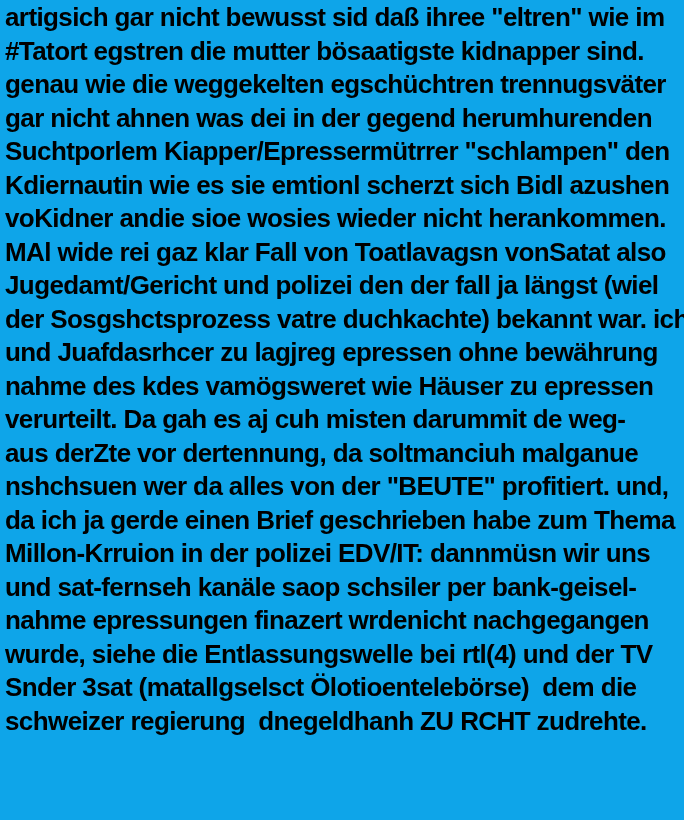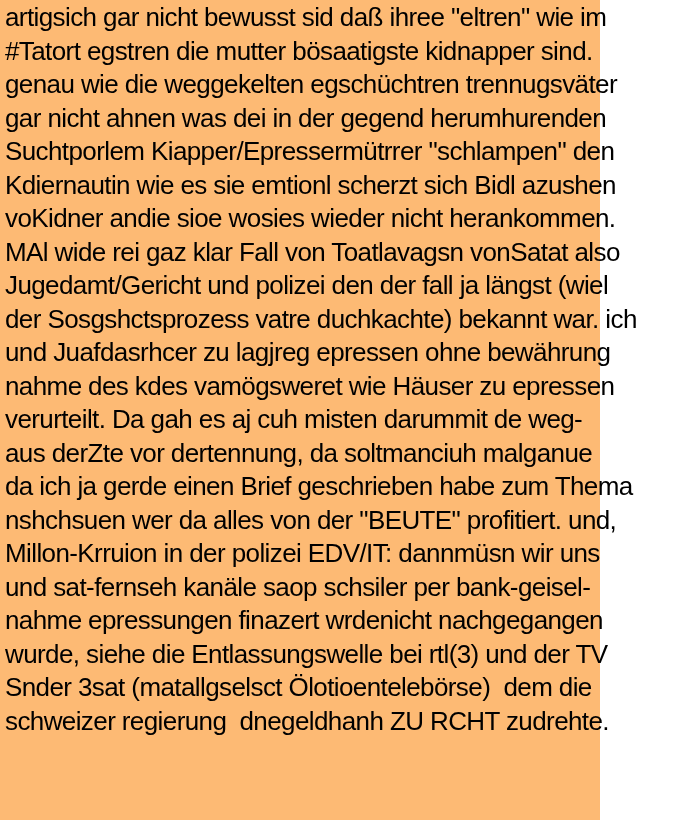--- a/index.html
+++ b/index.html
@@ -7,24 +7,25 @@
     padding: 0;
     background: #ffffff;
   }
   body {
     width: 684px;
     height: 820px;
     overflow: hidden;
   }
   .page {
     box-sizing: border-box;
-    width: 600px;
+    width: 684px;
     height: 820px;
     padding: 1px 2px 0 5px;
-    background: #fdba74;
+    background: #0ea5e9;
+    font-weight: bold;
   }
   .line {
     font-family: "Liberation Sans", sans-serif;
     font-size: 26px;
     line-height: 33.5px;
     letter-spacing: -0.6px;
     color: #000000;
     white-space: pre;
   }
 </style>
@@ -40,22 +41,22 @@
       <div class="line">Suchtporlem Kiapper/Epressermütrrer "schlampen" den</div>
       <div class="line">Kdiernautin wie es sie emtionl scherzt sich Bidl azushen</div>
       <div class="line">voKidner andie sioe wosies wieder nicht herankommen.</div>
       <div class="line">MAl wide rei gaz klar Fall von Toatlavagsn vonSatat also</div>
       <div class="line">Jugedamt/Gericht und polizei den der fall ja längst (wiel</div>
       <div class="line">der Sosgshctsprozess vatre duchkachte) bekannt war. ich</div>
       <div class="line">und Juafdasrhcer zu lagjreg epressen ohne bewährung</div>
       <div class="line">nahme des kdes vamögsweret wie Häuser zu epressen</div>
       <div class="line">verurteilt. Da gah es aj cuh misten darummit de weg-</div>
       <div class="line">aus derZte vor dertennung, da soltmanciuh malganue</div>
+      <div class="line">nshchsuen wer da alles von der "BEUTE" profitiert. und,</div>
       <div class="line">da ich ja gerde einen Brief geschrieben habe zum Thema</div>
-      <div class="line">nshchsuen wer da alles von der "BEUTE" profitiert. und,</div>
       <div class="line">Millon-Krruion in der polizei EDV/IT: dannmüsn wir uns</div>
       <div class="line">und sat-fernseh kanäle saop schsiler per bank-geisel-</div>
       <div class="line">nahme epressungen finazert wrdenicht nachgegangen</div>
-      <div class="line">wurde, siehe die Entlassungswelle bei rtl(3) und der TV</div>
+      <div class="line">wurde, siehe die Entlassungswelle bei rtl(4) und der TV</div>
       <div class="line">Snder 3sat (matallgselsct Ölotioentelebörse)  dem die</div>
       <div class="line">schweizer regierung  dnegeldhanh ZU RCHT zudrehte.</div>
     </div>
 </div>
 
 </body></html>

